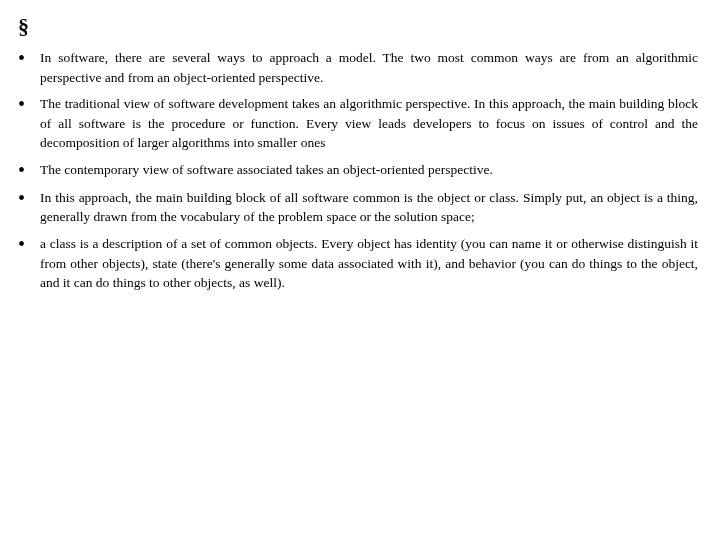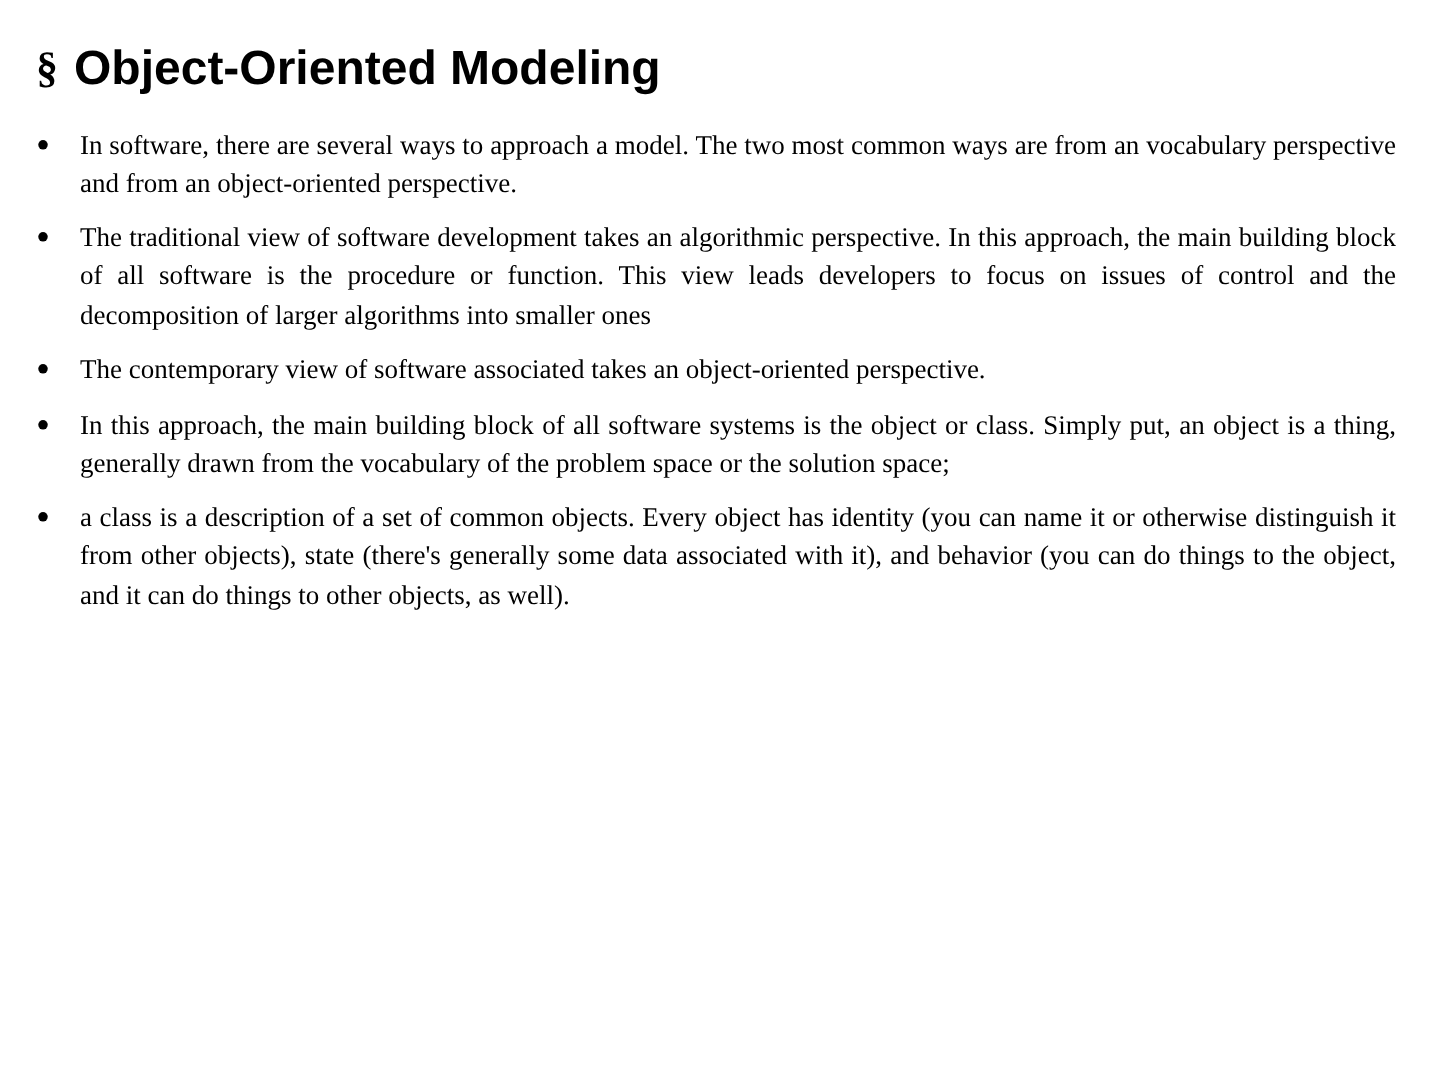--- a/index.html
+++ b/index.html
@@ -70,43 +70,42 @@
       flex: 1;
     }
   </style>
 </head>
 <body>
 
 <div class="page-container">
 
   <div class="title-row">
     <span class="title-bullet">§</span>
-    <span class="title-text">Object-Oriented Modeling</span>
   </div>
 
   <ul class="bullet-list">
 
     <li>
       <span class="bullet-dot">•</span>
-      <span class="bullet-content">In software, there are several ways to approach a model. The two most common ways are from an vocabulary perspective and from an object-oriented perspective.</span>
+      <span class="bullet-content">In software, there are several ways to approach a model. The two most common ways are from an algorithmic perspective and from an object-oriented perspective.</span>
     </li>
 
     <li>
       <span class="bullet-dot">•</span>
-      <span class="bullet-content">The traditional view of software development takes an algorithmic perspective. In this approach, the main building block of all software is the procedure or function. This view leads developers to focus on issues of control and the decomposition of larger algorithms into smaller ones</span>
+      <span class="bullet-content">The traditional view of software development takes an algorithmic perspective. In this approach, the main building block of all software is the procedure or function. Every view leads developers to focus on issues of control and the decomposition of larger algorithms into smaller ones</span>
     </li>
 
     <li>
       <span class="bullet-dot">•</span>
       <span class="bullet-content">The contemporary view of software associated takes an object-oriented perspective.</span>
     </li>
 
     <li>
       <span class="bullet-dot">•</span>
-      <span class="bullet-content"> In this approach, the main building block of all software systems is the object or class. Simply put, an object is a thing, generally drawn from the vocabulary of the problem space or the solution space;</span>
+      <span class="bullet-content"> In this approach, the main building block of all software common is the object or class. Simply put, an object is a thing, generally drawn from the vocabulary of the problem space or the solution space;</span>
     </li>
 
     <li>
       <span class="bullet-dot">•</span>
       <span class="bullet-content">a class is a description of a set of common objects. Every object has identity (you can name it or otherwise distinguish it from other objects), state (there's generally some data associated with it), and behavior (you can do things to the object, and it can do things to other objects, as well).</span>
     </li>
 
   </ul>
 
 </div>

